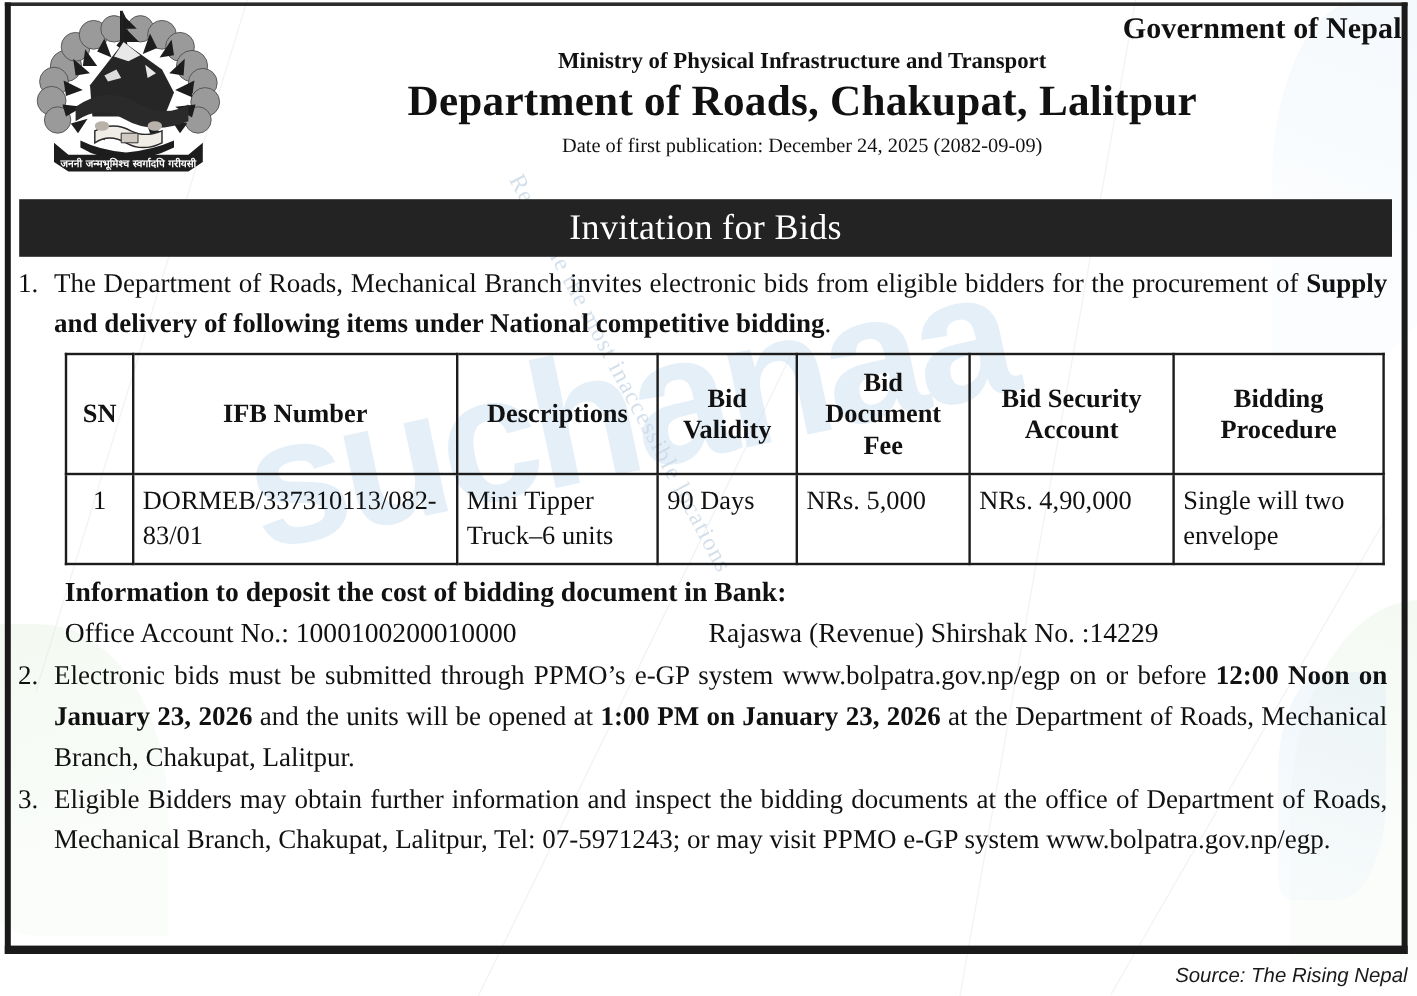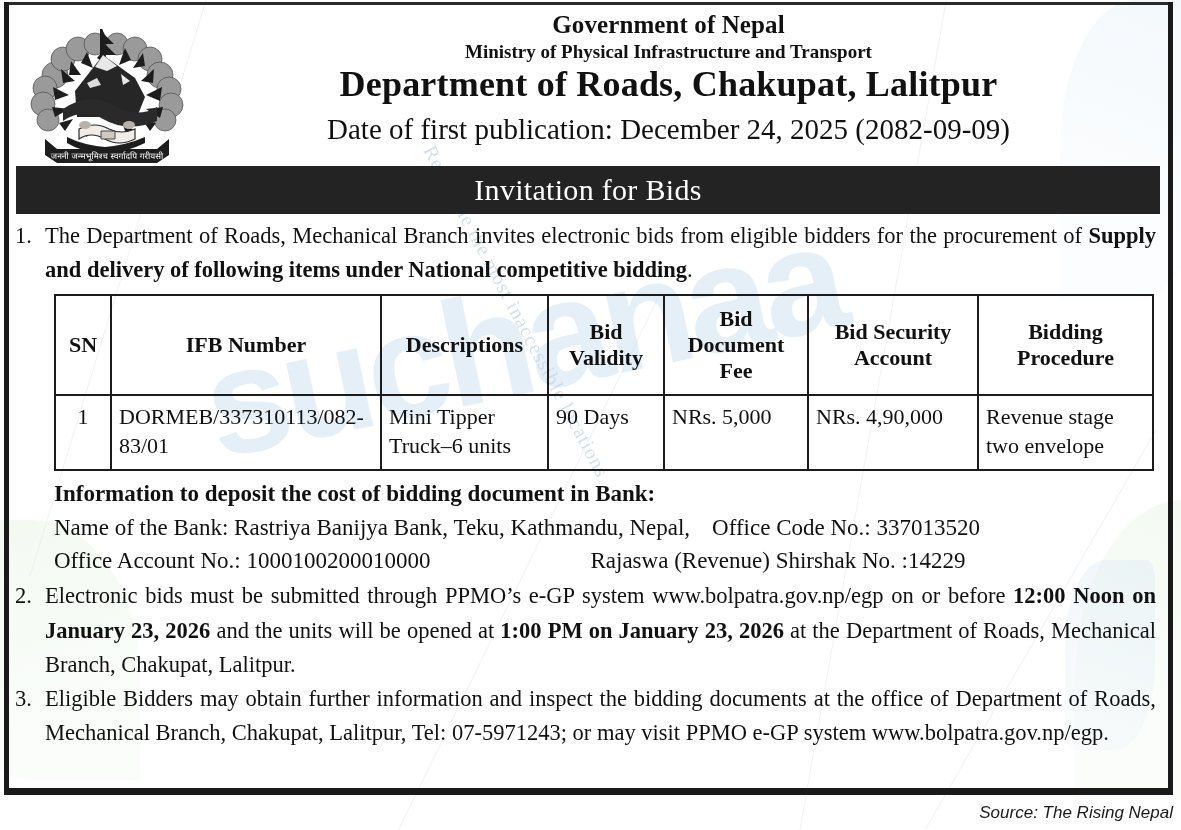--- a/index.html
+++ b/index.html
@@ -107,50 +107,52 @@
   }
 
   
   .masthead {
     position: relative;
     height: 153px;
   }
   .emblem {
     position: absolute;
     left: 8px;
-    top: 20px;
+    top: 0;
     width: 180px;
     height: 148px;
+    font-weight: bold;
   }
   .masthead-text {
     text-align: center;
     padding-left: 160px;
     padding-top: 6px;
   }
   .gov-line {
     font-size: 25px;
     font-weight: bold;
     line-height: 1.12;
     letter-spacing: .1px;
+    text-align: right;
   }
   .ministry-line {
     font-size: 19px;
     font-weight: bold;
     line-height: 1.18;
     margin-top: 2px;
   }
   .dept-line {
     font-size: 36px;
     font-weight: bold;
     line-height: 1.16;
     margin-top: 1px;
     letter-spacing: .2px;
   }
   .pub-line {
-    font-size: 29px;
+    font-size: 17px;
     line-height: 1.2;
     margin-top: 6px;
   }
 
   
   .banner {
     margin: 8px 8px 0 7px;
     height: 48px;
     background: #232323;
     color: #ffffff;
@@ -390,28 +392,27 @@
         </tr>
       </thead>
       <tbody>
         <tr>
           <td class="c-sn">1</td>
           <td>DORMEB/337310113/082-83/01</td>
           <td>Mini Tipper Truck–6 units</td>
           <td>90 Days</td>
           <td>NRs. 5,000</td>
           <td>NRs. 4,90,000</td>
-          <td>Revenue stage two envelope</td>
+          <td>Single will two envelope</td>
         </tr>
       </tbody>
     </table>
 
     <div class="bank-block">
       <div class="bank-head">Information to deposit the cost of bidding document in Bank:</div>
-      <div class="bank-row"><span>Name of the Bank: Rastriya Banijya Bank, Teku, Kathmandu, Nepal,</span><span class="gap-a"></span><span>Office Code No.: 337013520</span></div>
       <div class="bank-row"><span>Office Account No.: 1000100200010000</span><span class="gap-b"></span><span>Rajaswa (Revenue) Shirshak No. :14229</span></div>
     </div>
 
     <div class="clause clause2">
       <span class="num">2.</span>
       <span class="body"><span>Electronic bids must be submitted through PPMO’s e-GP system www.bolpatra.gov.np/egp on or before </span><b>12:00 Noon on January 23, 2026</b><span> and the units will be opened at </span><b>1:00 PM on January 23, 2026</b><span> at the Department of Roads, Mechanical Branch, Chakupat, Lalitpur.</span></span>
     </div>
 
     <div class="clause clause3">
       <span class="num">3.</span>

